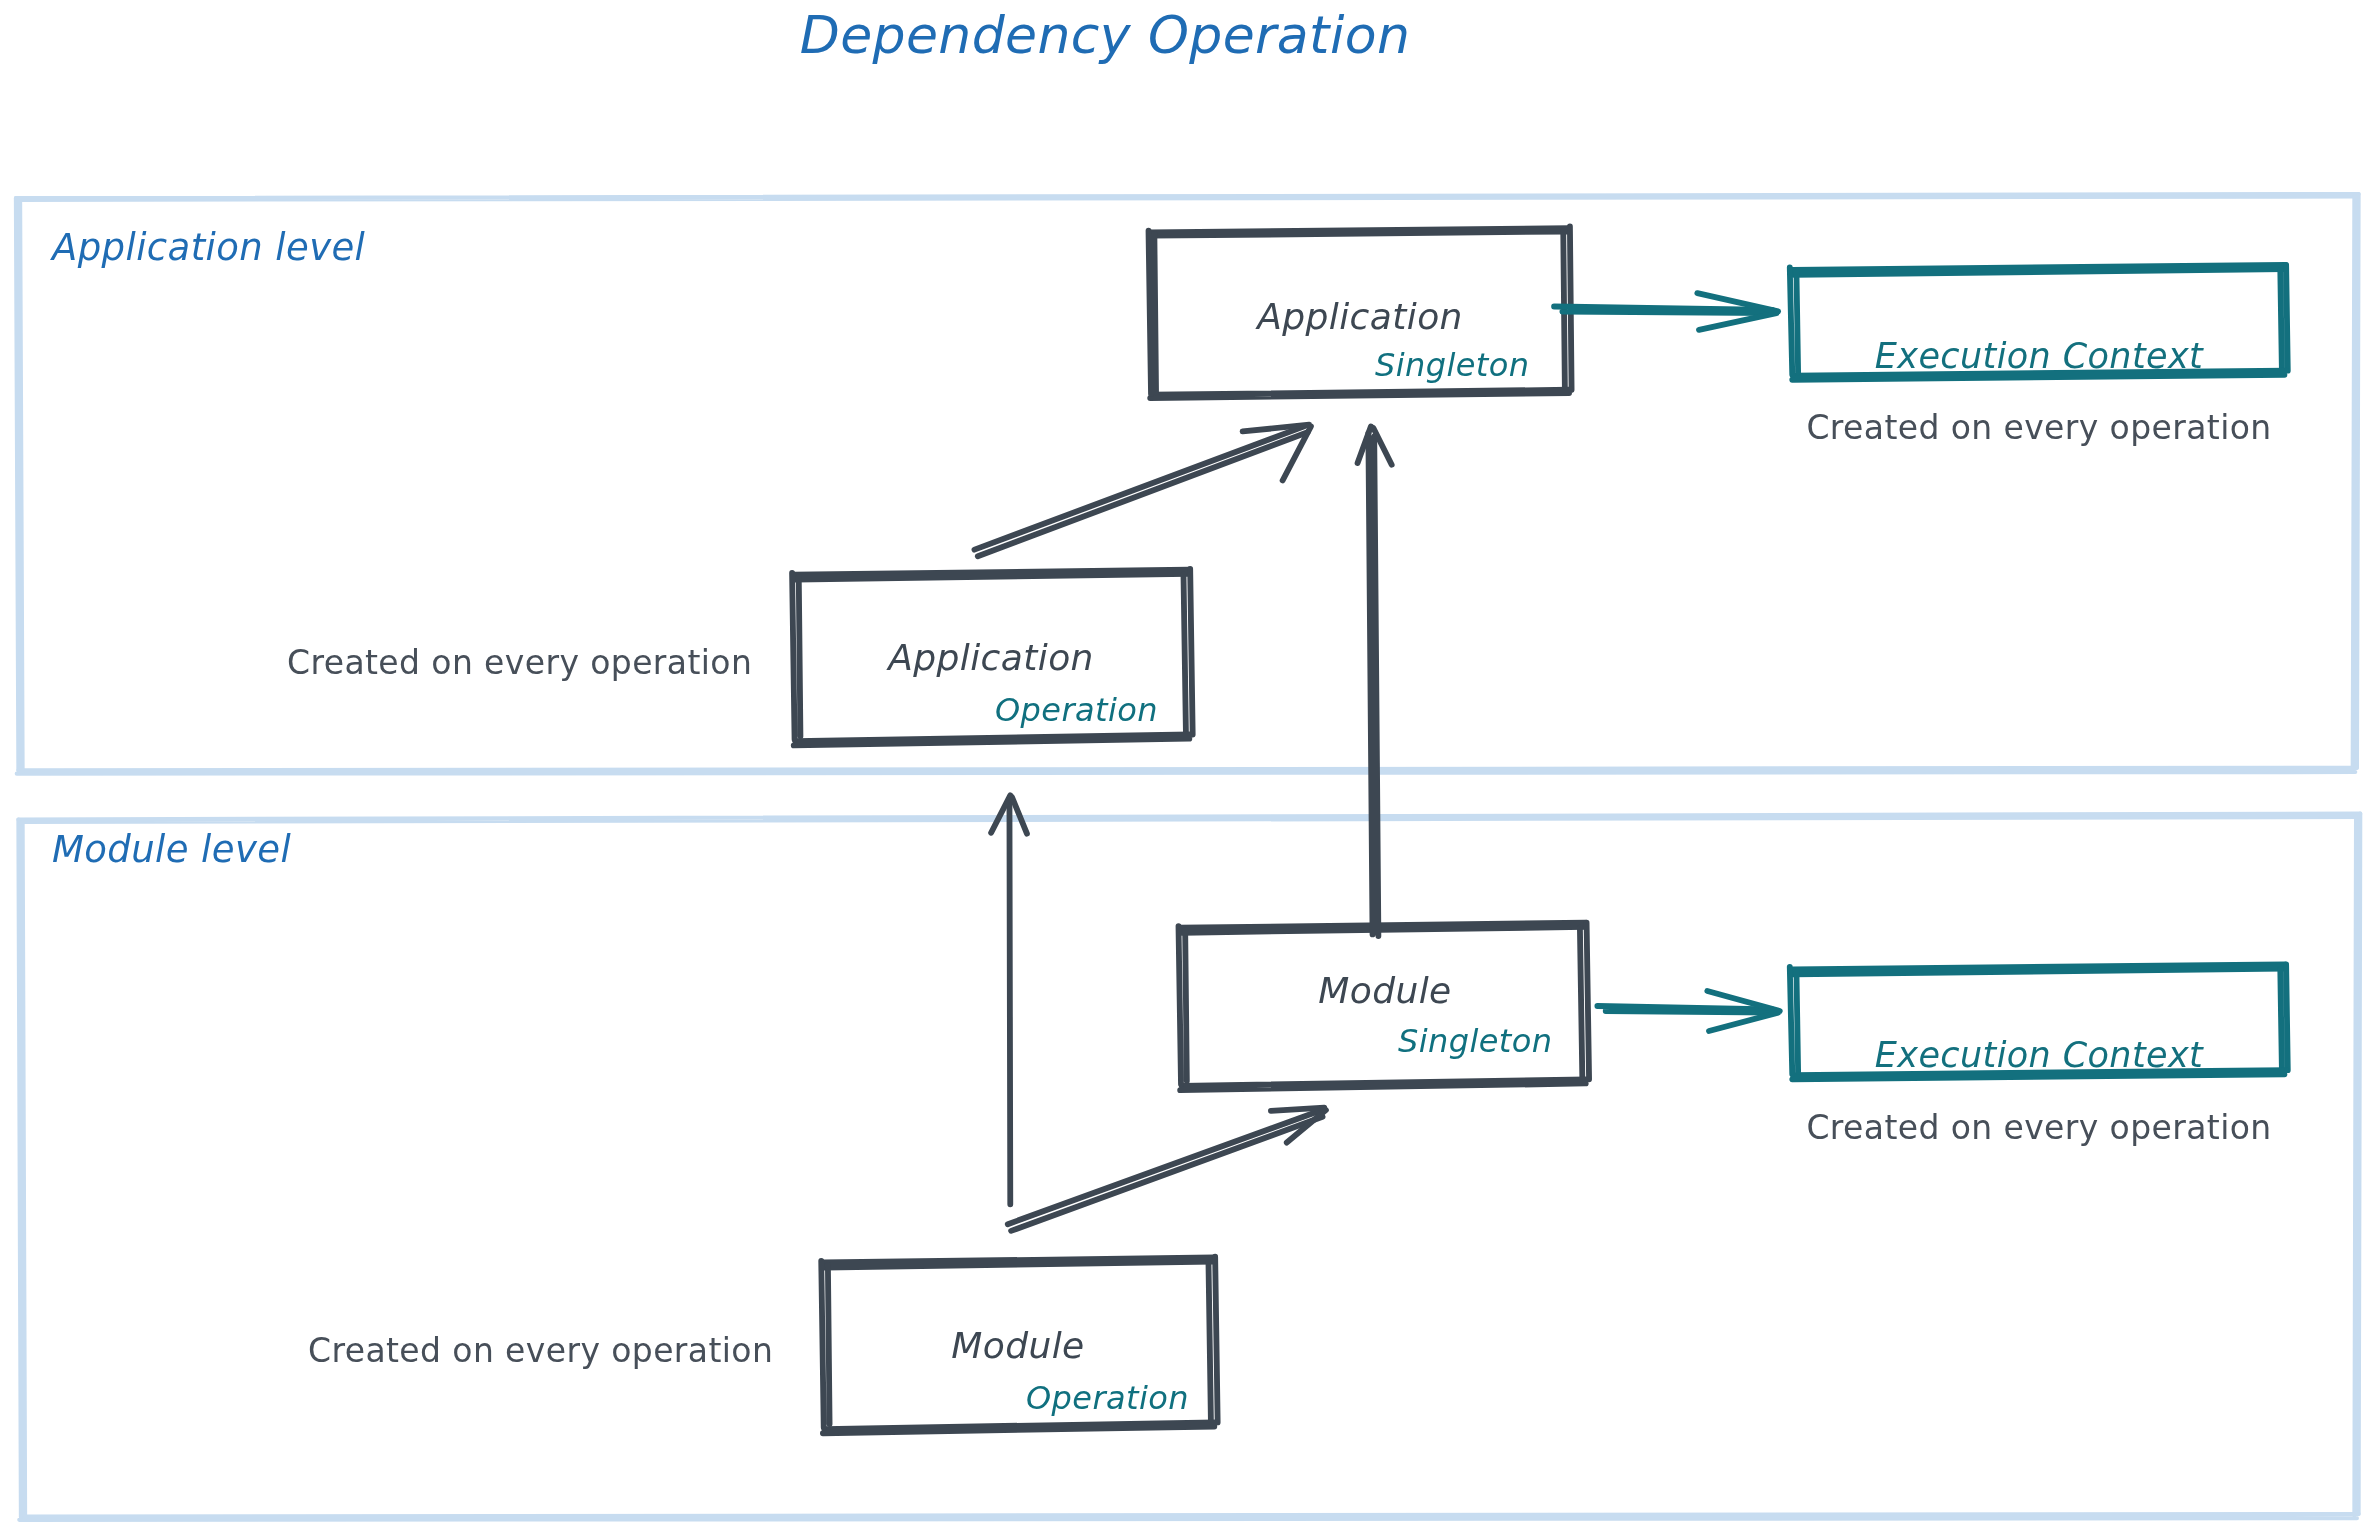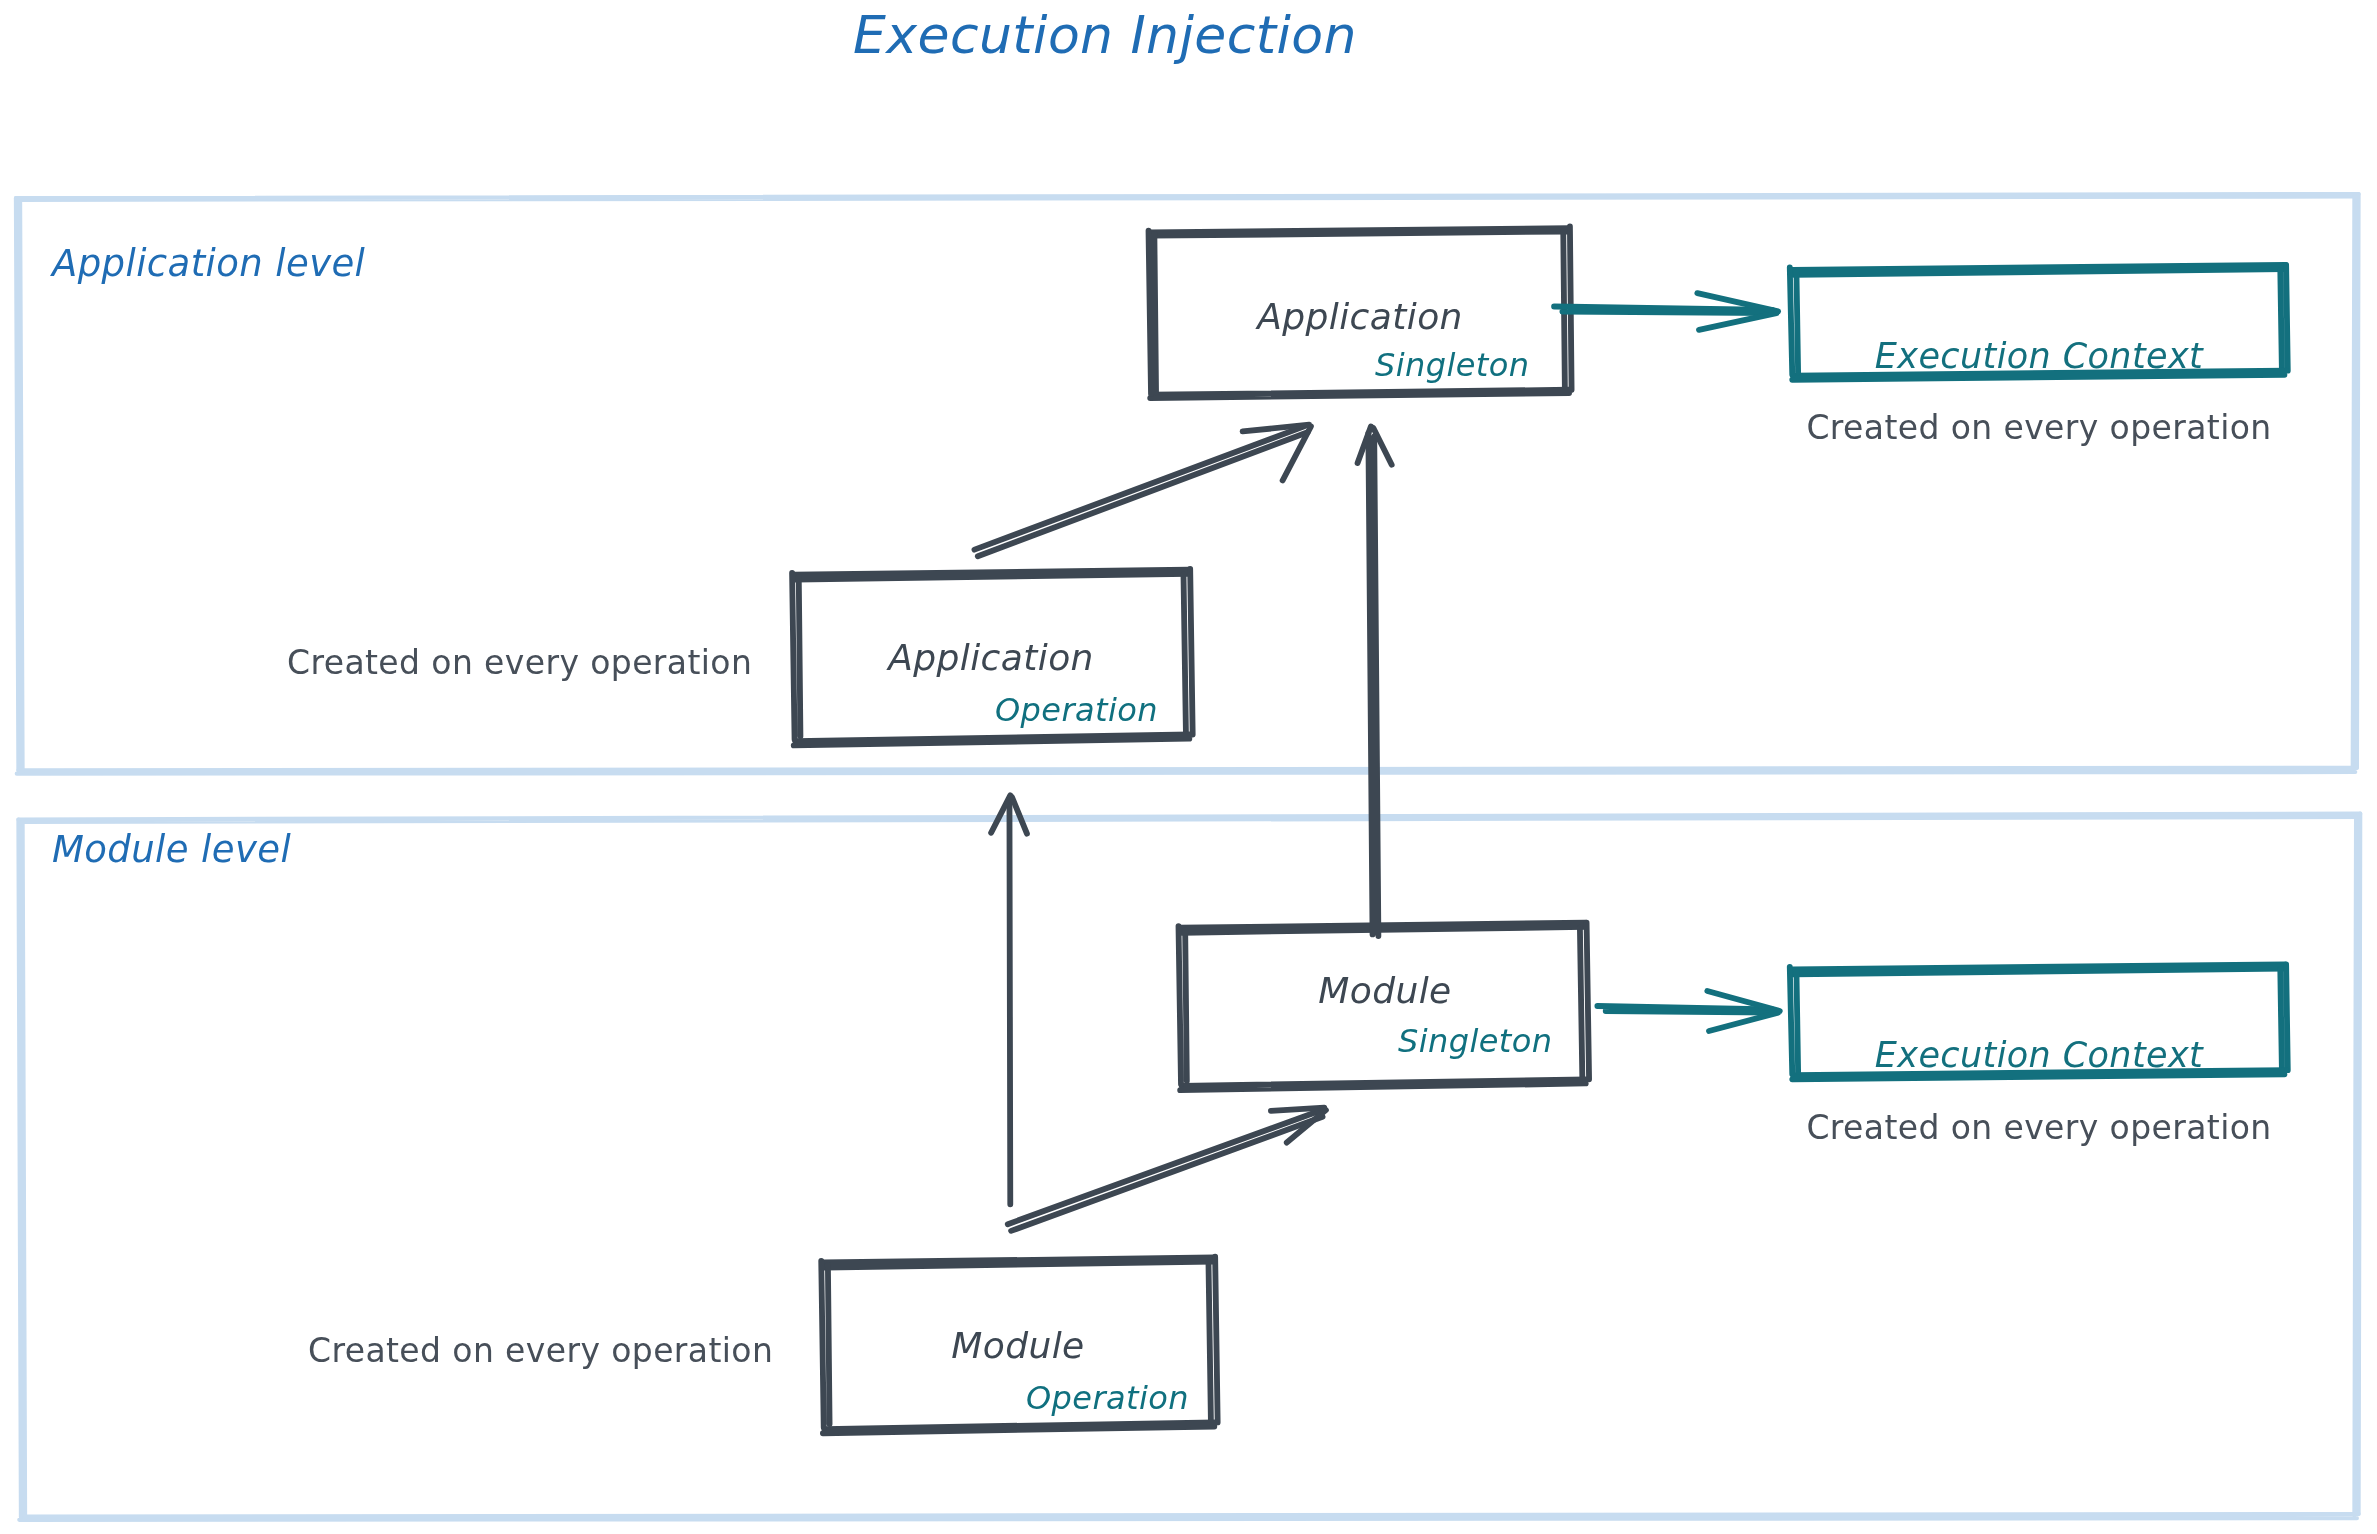--- a/index.html
+++ b/index.html
@@ -155,24 +155,24 @@
       <path d="M1210,1470 L1584,1334 M1214,1478 L1588,1341" stroke="#3d4752" stroke-width="7" fill="none" stroke-linecap="round"></path>
       <path d="M1526,1334 L1590,1330 M1545,1372 L1592,1333" stroke="#3d4752" stroke-width="7" fill="none" stroke-linecap="round"></path>
     </g>
 
     <g>
       <path d="M1918,1208 L2128,1212 M1928,1214 L2130,1216" stroke="#13707e" stroke-width="7" fill="none" stroke-linecap="round"></path>
       <path d="M2050,1190 L2137,1214 M2052,1238 L2135,1216" stroke="#13707e" stroke-width="7" fill="none" stroke-linecap="round"></path>
     </g>
   </svg>
 
-  <div class="txt title center" style="left:1105px; top:5px;">Execution Injection</div>
+  <div class="txt title center" style="left:1105px; top:5px;">Dependency Operation</div>
 
 
-  <div class="txt level-label" style="left:52px; top:242px;">Application level</div>
+  <div class="txt level-label" style="left:52px; top:226px;">Application level</div>
 
   <div class="txt box-title center" style="left:1360px; top:296px;">Application</div>
   <div class="txt box-sub" style="left:1375px; top:346px;">Singleton</div>
 
   <div class="txt ec-title center" style="left:2039px; top:296px;">Execution Context</div>
   <div class="txt caption center" style="left:2039px; top:408px;">Created on every operation</div>
 
   <div class="txt box-title center" style="left:991px; top:637px;">Application</div>
   <div class="txt box-sub" style="left:995px; top:691px;">Operation</div>
   <div class="txt caption" style="left:287px; top:643px;">Created on every operation</div>

